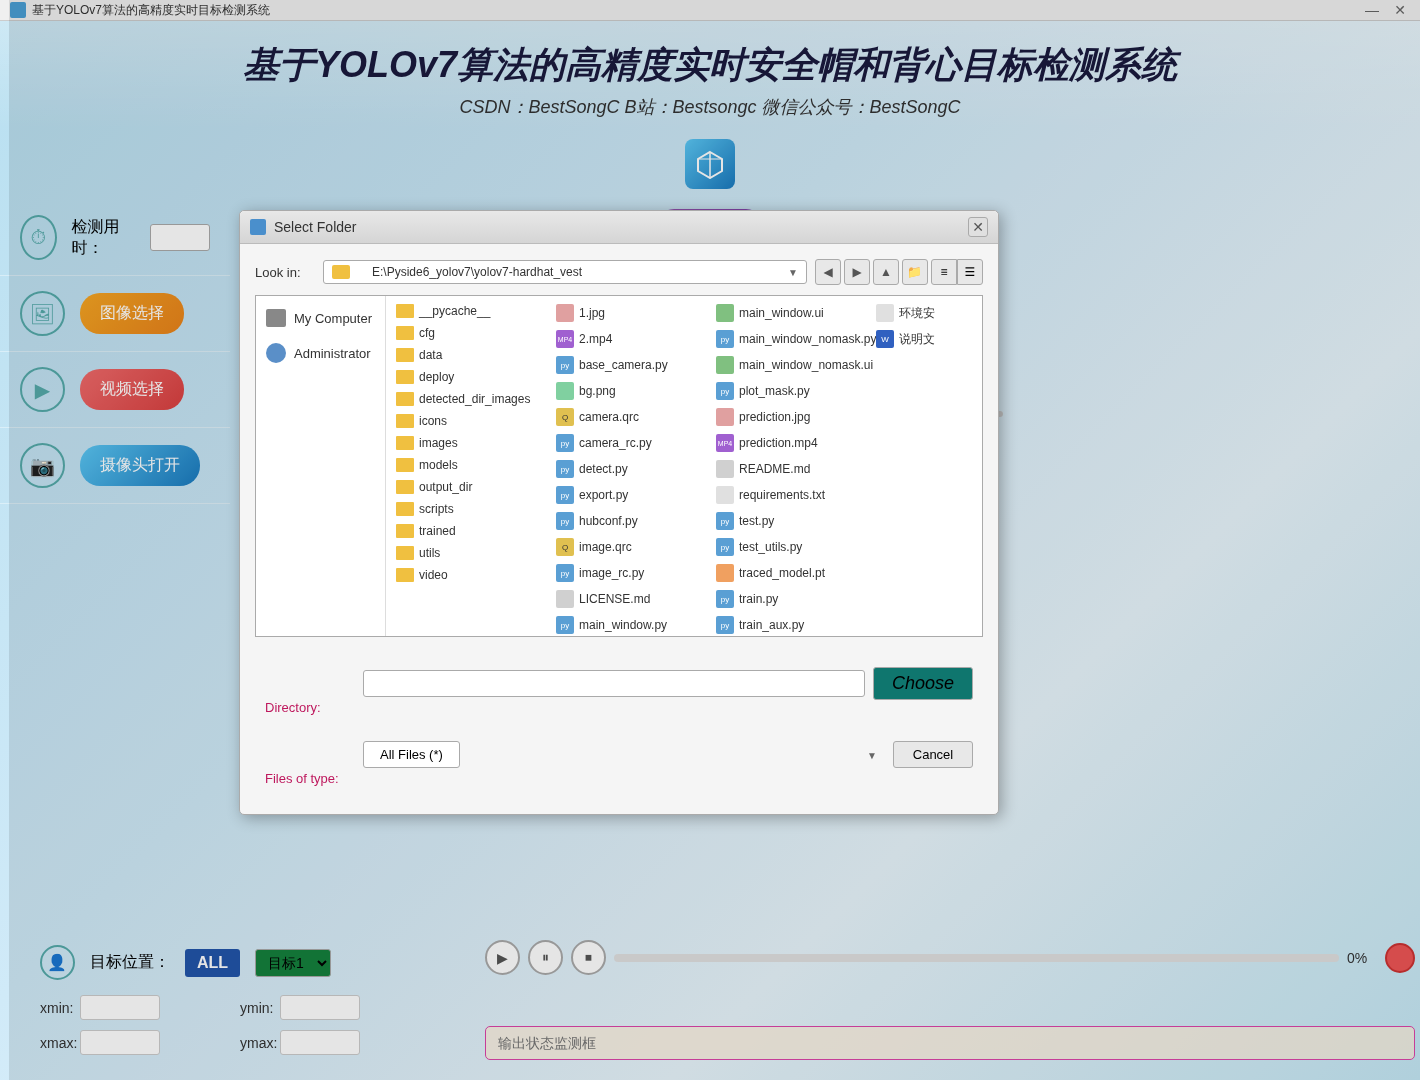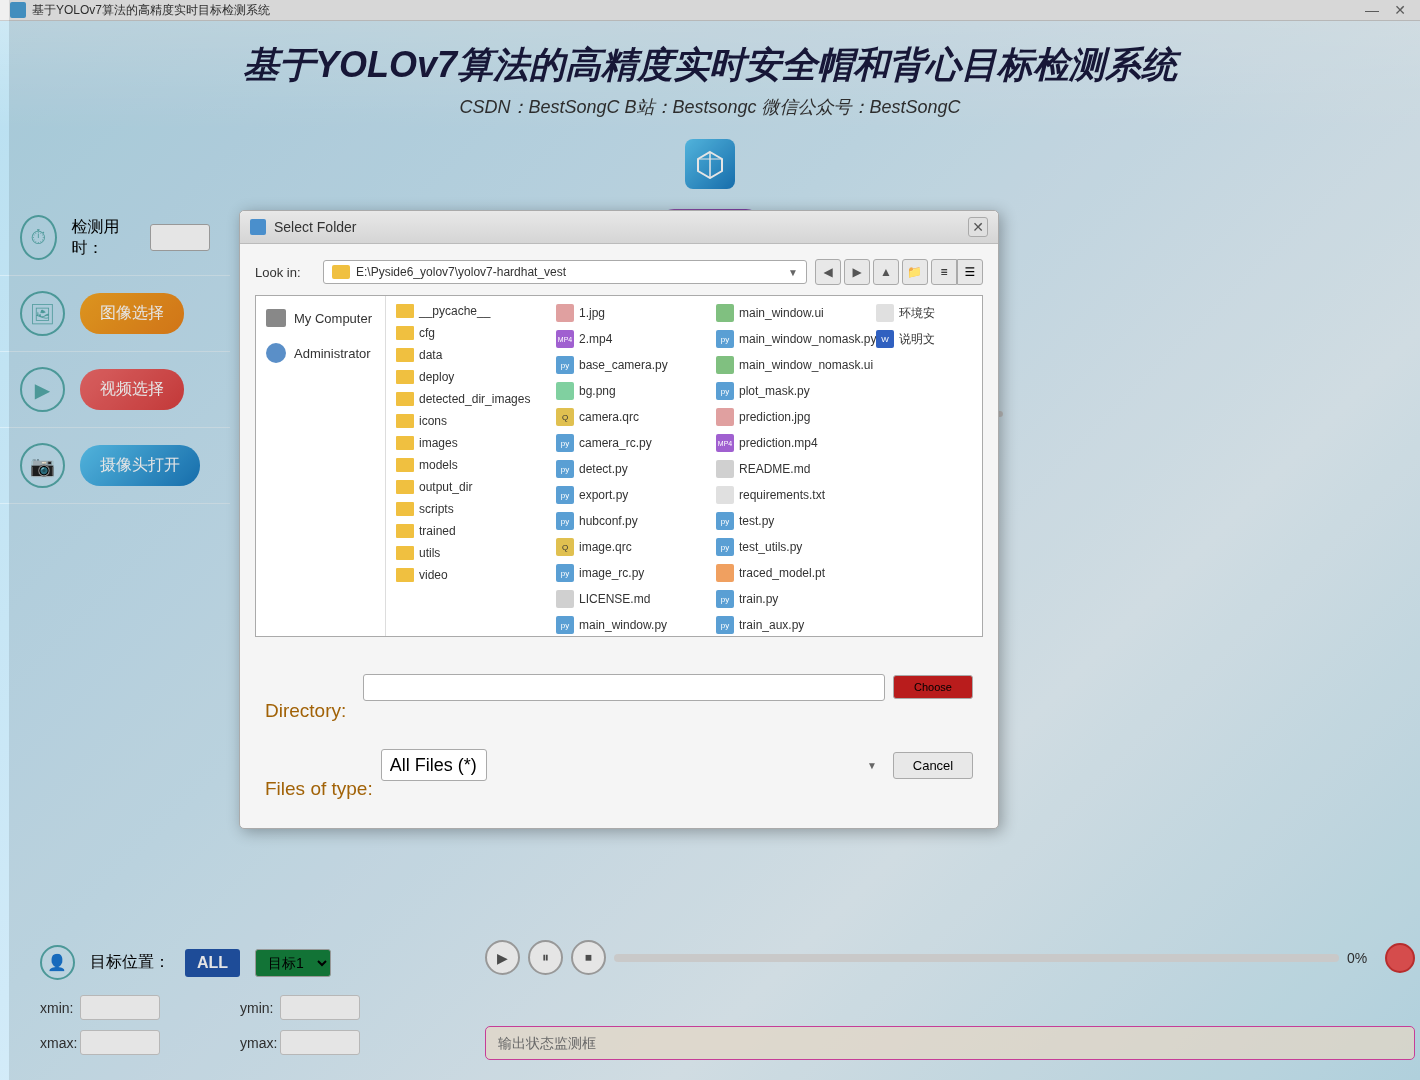--- a/index.html
+++ b/index.html
@@ -563,59 +563,60 @@
     .dialog-bottom {
       padding: 5px 10px;
     }
     .dialog-row {
       display: flex;
       align-items: center;
       gap: 8px;
       margin-bottom: 8px;
     }
     .dialog-row-label {
-      font-size: 19px;
-      color: #a16207;
+      font-size: 13px;
+      color: #be185d;
       min-width: 90px;
       margin-top: 48px;
     }
     .directory-input {
       flex: 1;
       border: 1px solid #aaa;
       border-radius: 3px;
       padding: 5px 8px;
       background: white;
       font-size: 13px;
       outline: none;
     }
     .choose-btn {
-      background: #b91c1c;
+      background: #0f766e;
       border: 1px solid #aaa;
       border-radius: 3px;
       padding: 5px 18px;
-      font-size: 11px;
+      font-size: 18px;
       cursor: pointer;
       min-width: 80px;
+      font-style: italic;
     }
     .cancel-btn {
       background: #e8e8e8;
       border: 1px solid #aaa;
       border-radius: 3px;
       padding: 5px 18px;
       font-size: 13px;
       cursor: pointer;
       min-width: 80px;
     }
     .filetype-select {
       flex: 1;
       border: 1px solid #aaa;
       border-radius: 3px;
-      padding: 5px 8px;
+      padding: 5px 16px;
       background: white;
-      font-size: 18px;
+      font-size: 13px;
       outline: none;
       appearance: none;
       -webkit-appearance: none;
     }
     .select-wrapper {
       flex: 1;
       position: relative;
     }
     .select-wrapper::after {
       content: '▼';
@@ -774,21 +775,21 @@
     <div class="dialog-titlebar">
       <div class="dialog-title-icon"></div>
       <span class="dialog-title-text">Select Folder</span>
       <div class="dialog-close">✕</div>
     </div>
 
     <div class="dialog-body">
 
       <div class="look-in-row">
         <span class="look-in-label">Look in:</span>
-        <div class="look-in-combo" style="flex:1;border:1px solid #aaa;border-radius:3px;padding:4px 8px;background:white;font-size:13px;display:flex;align-items:center;">
+        <div class="look-in-combo" style="flex:1;border:1px solid #aaa;border-radius:3px;padding:4px 8px;background:white;font-size:13px;display:flex;align-items:center;gap:16px;">
           <div class="folder-icon-small"></div>
           <span class="look-in-text">E:\Pyside6_yolov7\yolov7-hardhat_vest</span>
           <span class="look-in-arrow">▼</span>
         </div>
         <div class="nav-btns">
           <button class="nav-btn">◀</button>
           <button class="nav-btn">▶</button>
           <button class="nav-btn">▲</button>
           <button class="nav-btn">📁</button>
           <div class="view-btns">

